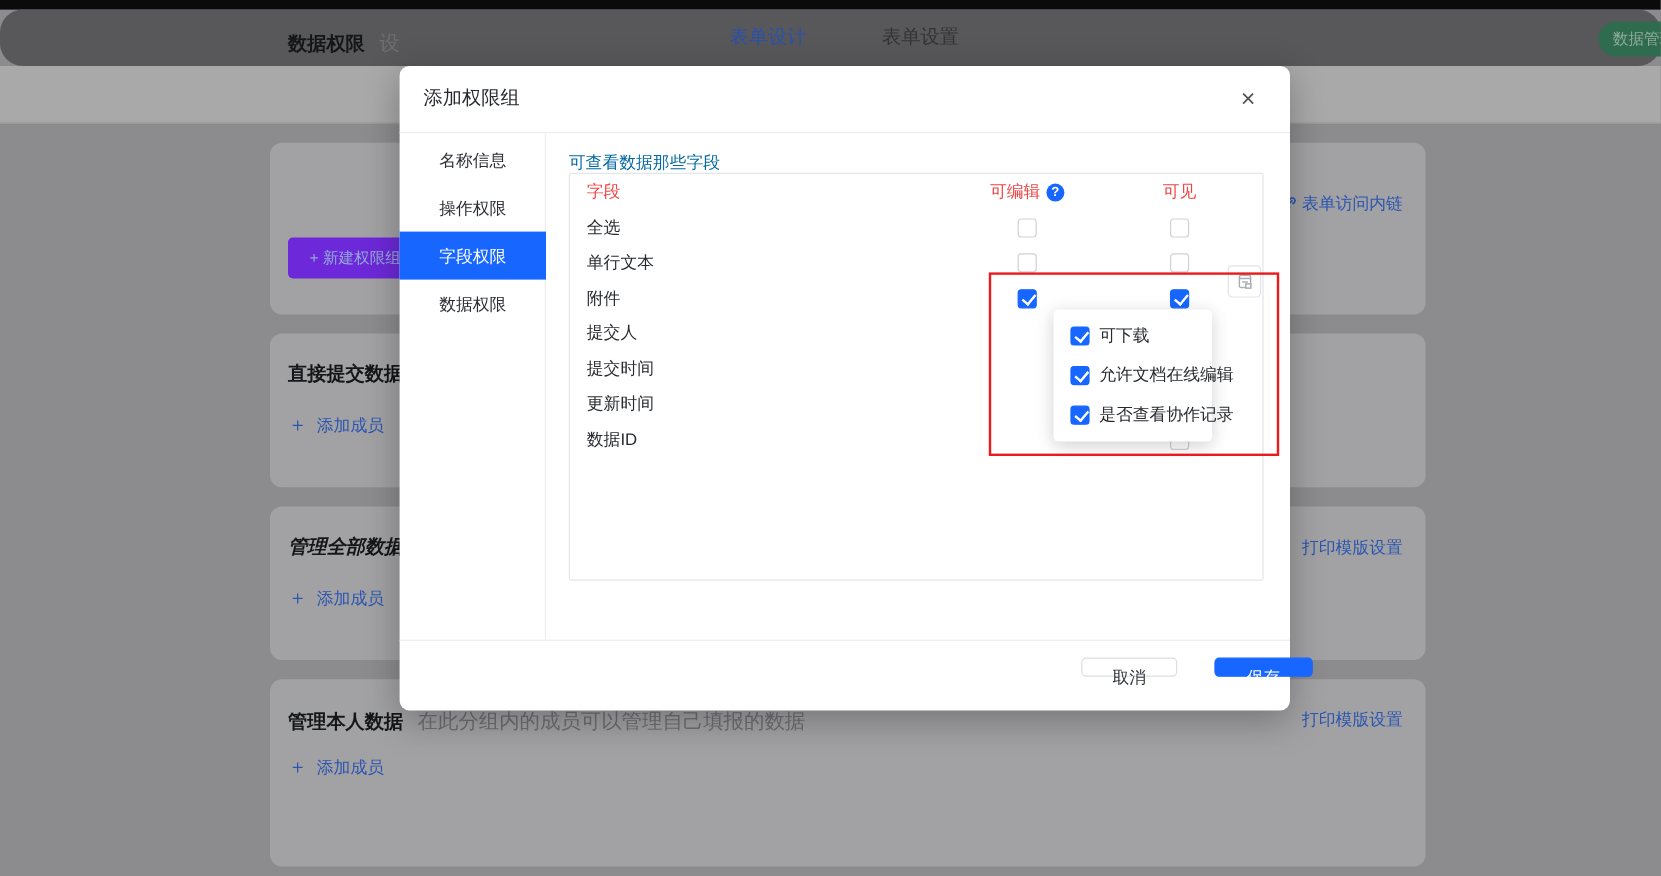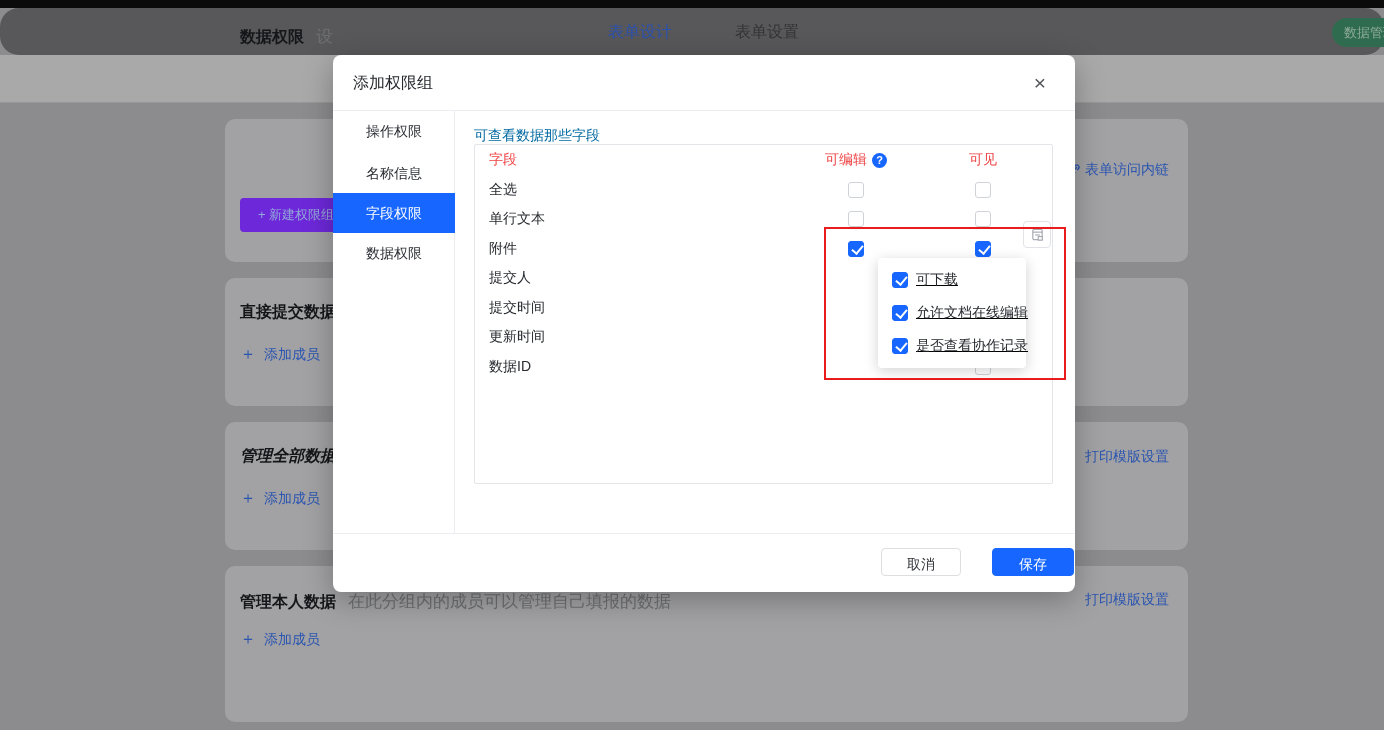--- a/index.html
+++ b/index.html
@@ -49,29 +49,29 @@
   .help-circle { display:inline-block; width:15px; height:15px; margin-left:5px; border-radius:50%;
     background:#1666ff; color:#fff; font-size:11px; line-height:15px; text-align:center; font-weight:bold; }
   .cb { width:16px; height:16px; border:1px solid #cfd2d6; border-radius:3px; background:#fff; position:relative; cursor:pointer; }
   .cb.checked { background:#1666ff; border-color:#1666ff; }
   .cb.checked::after { content:""; position:absolute; left:4.5px; top:1.5px; width:5px; height:9px;
     border:solid #fff; border-width:0 2px 2px 0; transform:rotate(40deg); }
   .attach-btn { position:absolute; left:548px; top:-13px; width:28px; height:27px; border:1px solid #e1e3e6;
     border-radius:4px; background:#fff; display:flex; align-items:center; justify-content:center; cursor:pointer; }
   .attach-btn svg { stroke:#a9aeb4; fill:none; stroke-width:1.3; }
 
-  .popup { position:absolute; left:878px; top:258px; width:148px; height:110px; background:#fff; border-radius:4px;
-    box-shadow:0 3px 14px rgba(0,0,0,0.18); z-index:12; padding-top:5px;text-decoration:underline; }
+  .popup { position:absolute; left:878px; top:258px; width:132px; height:110px; background:#fff; border-radius:4px;
+    box-shadow:0 3px 14px rgba(0,0,0,0.18); z-index:12; padding-top:5px; }
   .popup-item { height:33px; display:flex; align-items:center; padding-left:14px; cursor:pointer; }
   .popup-item .cb { flex:0 0 16px; margin-right:8px; }
   .popup-label { font-size:14px; color:#26292e; white-space:nowrap; }
 
   .modal-footer { position:absolute; left:0; top:478px; width:742px; height:59px; border-top:1px solid #ebedf0; }
-  .btn { position:absolute; top:14px; height:28px; border-radius:4px; font-size:14px; text-align:center;
-    line-height:30px; cursor:pointer; }
+  .btn { position:absolute; top:14px; height:16px; border-radius:4px; font-size:14px; text-align:center;
+    line-height:30px; cursor:pointer;margin-left:20px; }
   .btn-cancel { left:548px; width:80px; background:#fff; border:1px solid #dcdee0; color:#303338; }
   .btn-save { left:659px; width:82px; background:#1666ff; border:1px solid #1666ff; color:#fff; }
 
   .red-rect { position:absolute; left:824px; top:227px; width:242px; height:153px;
     border:2px solid #e81c1c; z-index:50; pointer-events:none; }
 </style>
 </head>
 <body>
 
 <div class="topstrip"></div>
@@ -127,22 +127,22 @@
 </div>
 <div class="blue-link" style="left:1085px; top:591px; z-index:1;">打印模版设置</div>
 
 <div class="modal">
   <div class="modal-header">
     <div class="modal-title">添加权限组</div>
     <div class="modal-close">×</div>
   </div>
 
   <div class="modal-sidebar">
+    <div class="side-tab" style="margin-top:2px;">名称信息</div>
     <div class="side-tab">操作权限</div>
-    <div class="side-tab" style="margin-top:2px;">名称信息</div>
     <div class="side-tab active">字段权限</div>
     <div class="side-tab">数据权限</div>
   </div>
 
   <div class="modal-body">
     <div class="body-label">可查看数据那些字段</div>
 
     <div class="perm-table">
       <div class="t-row t-head">
         <div class="t-label head-txt">字段</div>

